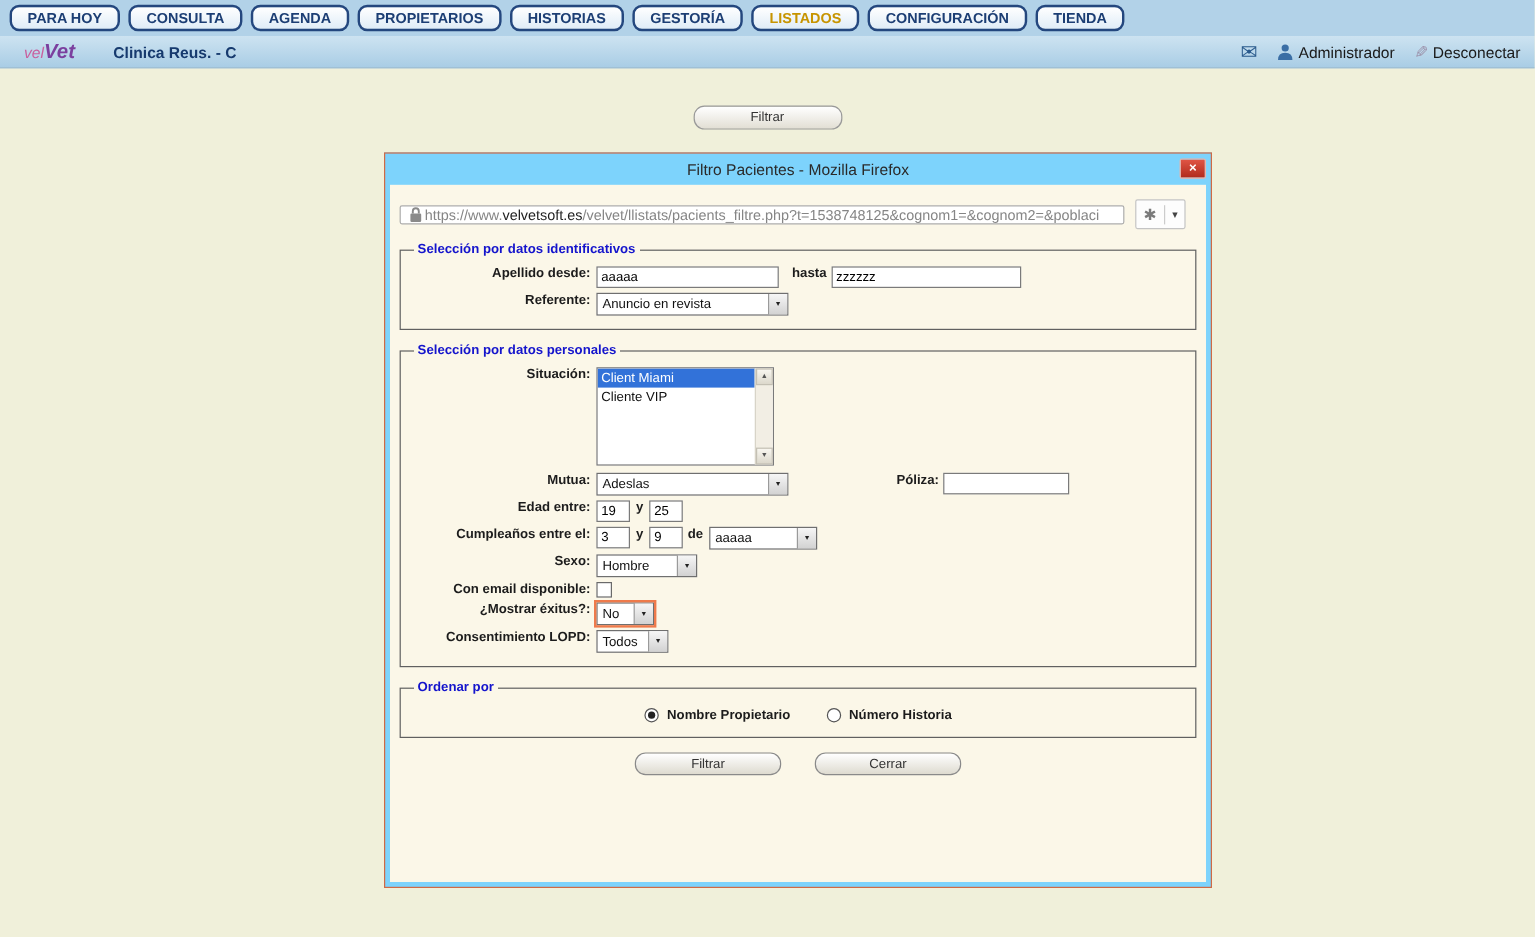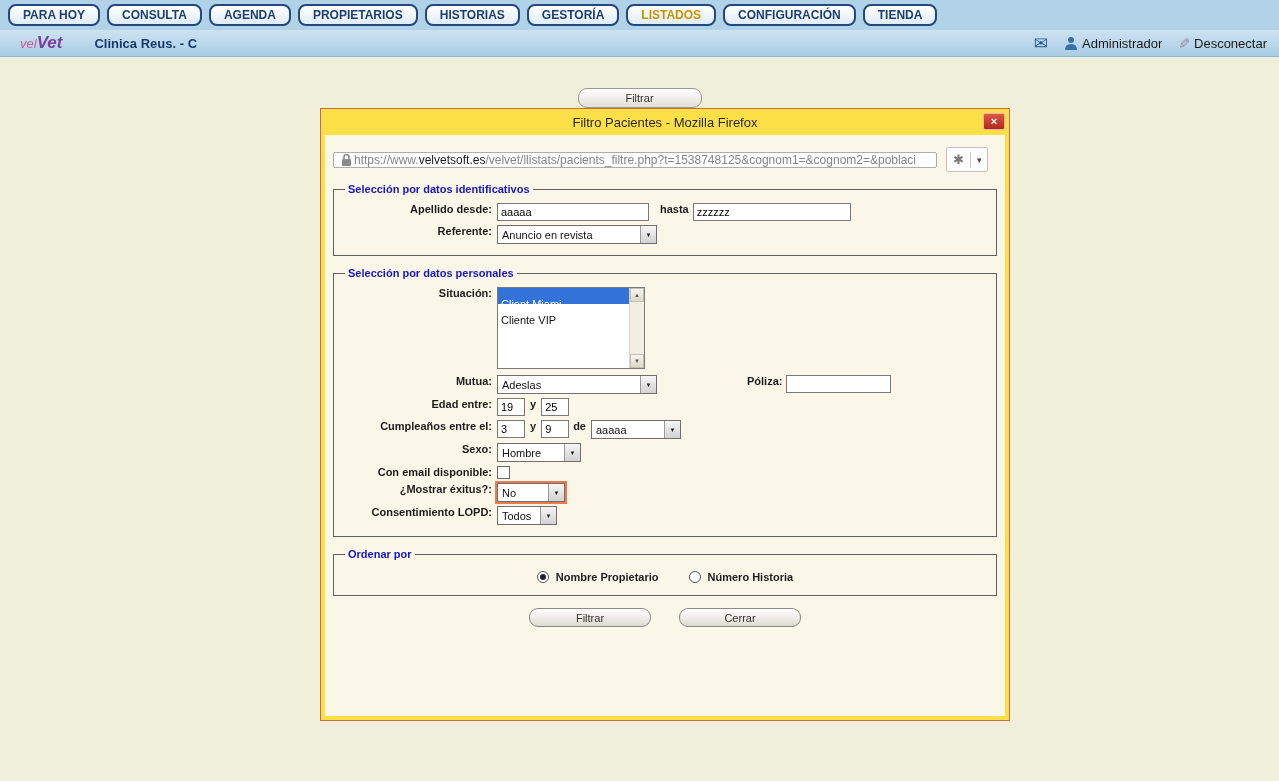--- a/index.html
+++ b/index.html
@@ -37,22 +37,22 @@
   .main { position:relative; height:723px; }
   .top-filtrar {
     position:absolute; top:31px; left:50%; transform:translateX(-50%);
     width:124px; height:20px; border:1px solid #999; border-radius:9px;
     background:linear-gradient(#ffffff,#e2dfd4); font-size:11px; color:#333;
     font-family:inherit; cursor:pointer;
   }
 
   
   .popup {
-    position:absolute; left:320px; top:51px; width:690px; height:613px;
-    background:#fde047; border:1px solid #cf6a45;
+    position:absolute; left:320px; top:70px; width:690px; height:613px;
+    background:#7dd3fc; border:1px solid #cf6a45;
     display:flex; flex-direction:column;
   }
   .titlebar { height:26px; position:relative; display:flex; align-items:center; justify-content:center;
     color:#2a2a2a; font-size:13px; flex-shrink:0; }
   .close-btn {
     position:absolute; right:4px; top:4px; width:22px; height:17px;
     background:linear-gradient(#e05545,#b02a1c); border:1px solid #f2b0a0; border-radius:2px;
     color:#fff; font-size:11px; font-weight:bold; line-height:1;
     display:flex; align-items:center; justify-content:center; cursor:pointer; font-family:inherit;
   }
@@ -83,42 +83,42 @@
 
   .fselect { height:19px; border:1px solid #6f6f6f; background:#fff; display:inline-flex; align-items:stretch; font-size:11px; cursor:pointer; }
   .fsel-text { padding:0 4px; display:flex; align-items:center; flex:1; white-space:nowrap; overflow:hidden; color:#111; }
   .fsel-btn { width:16px; background:linear-gradient(#f6f6f6,#d2d2d2); border-left:1px solid #9a9a9a;
     display:flex; align-items:center; justify-content:center; font-size:6px; color:#222; flex-shrink:0; }
   .hl { outline:2px solid #ee7a4b; }
 
   
   .listbox { width:148px; height:82px; border:1px solid #7a7a7a; background:#fff; display:flex; }
   .lb-opts { flex:1; display:flex; flex-direction:column; overflow:hidden; }
-  .lb-opt { height:16px; line-height:16px; padding:8px 3px; font-size:11px; color:#111; white-space:nowrap; cursor:pointer; }
+  .lb-opt { height:16px; line-height:16px; padding:0 3px; font-size:11px; color:#111; white-space:nowrap; cursor:pointer; }
   .lb-opt.selected { background:#3272d9; color:#fff; }
   .lb-scroll { width:15px; background:#f2eee4; border-left:1px solid #d8d4c8;
     display:flex; flex-direction:column; justify-content:space-between; cursor:pointer; }
   .lb-arrow { height:14px; background:linear-gradient(#f8f6f0,#dcd8cc); border:1px solid #c4c0b4;
     font-size:6px; color:#555; display:flex; align-items:center; justify-content:center; }
 
   .cb { width:13px; height:13px; border:1px solid #6a6a6a; background:#fff; display:inline-block; cursor:pointer; }
 
   .radio { width:12px; height:12px; border:1px solid #555; border-radius:50%; background:#fff;
     display:inline-flex; align-items:center; justify-content:center; cursor:pointer; flex-shrink:0; }
   .radio.checked::after { content:""; width:6px; height:6px; border-radius:50%; background:#222; }
 
   .order-row { display:flex; justify-content:center; align-items:center; gap:7px; margin:7px 0 5px; }
   .order-gap { width:16px; }
 
   .btn-row { display:flex; justify-content:center; gap:28px; margin-top:12px; }
   .classic-btn { width:122px; height:19px; border:1px solid #8a8a8a; border-radius:9px;
     background:linear-gradient(#ffffff,#dedbd0); font-size:11px; color:#333; font-family:inherit; cursor:pointer; }
 
   
-  .w28{width:28px} .w48{width:68px} .w52{width:52px} .w60{width:60px} .w76{width:84px}
+  .w28{width:28px} .w48{width:48px} .w52{width:52px} .w60{width:60px} .w76{width:84px}
   .w90{width:90px} .w105{width:105px} .w152{width:152px} .w155{width:155px}
   .w157{width:157px} .w158{width:158px} .w160{width:160px}
 
   .ml6{margin-left:4px} .ml5{margin-left:5px} .ml11{margin-left:11px}
   .ml12{margin-left:12px} .ml34{margin-left:34px} .ml90{margin-left:90px}
 </style>
 </head>
 <body>
 
 <div class="navbar">

